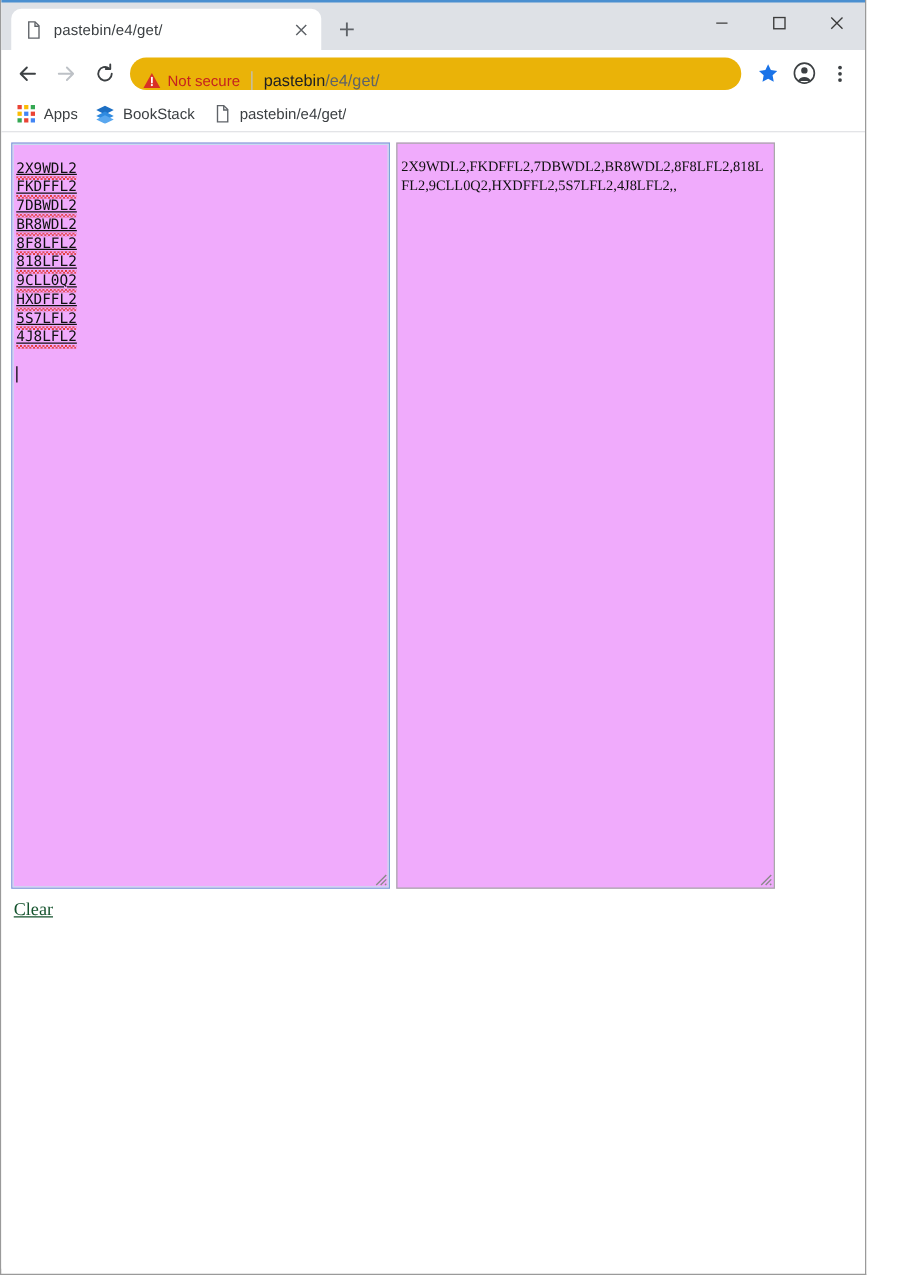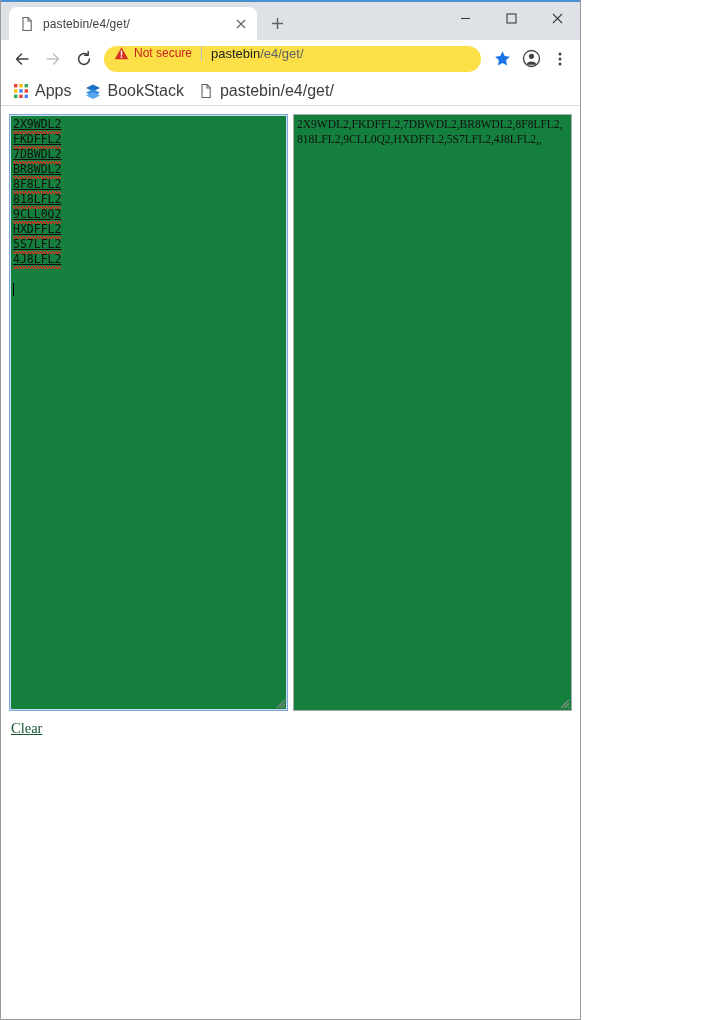--- a/index.html
+++ b/index.html
@@ -10,21 +10,21 @@
   body {
     width: 723px;
     height: 1020px;
     background: #ffffff;
     font-family: "Liberation Sans", sans-serif;
     overflow: hidden;
   }
 
   .window {
     position: relative;
-    width: 581px;
+    width: 693px;
     height: 1020px;
     box-sizing: border-box;
     background: #ffffff;
     border: 1px solid #9a9a9a;
     border-top: none;
     overflow: hidden;
   }
 
   
   .titlebar {
@@ -128,24 +128,24 @@
     align-items: center;
     justify-content: center;
     border-radius: 50%;
     flex: 0 0 auto;
   }
 
   .omnibox {
     flex: 1 1 auto;
     height: 26px;
     margin: 0 6px 0 4px;
-    background: #fde047;
+    background: #eab308;
     border-radius: 13px;
     display: flex;
-    align-items: flex-start;
+    align-items: flex-end;
     padding: 0 10px;
     min-width: 0;
   }
 
   .warn-icon {
     flex: 0 0 auto;
     width: 15px;
     height: 15px;
     display: block;
     margin-right: 5px;
@@ -201,21 +201,21 @@
   .bm {
     display: flex;
     align-items: center;
     gap: 6px;
     padding: 3px 8px 3px 4px;
     border-radius: 4px;
     max-width: 200px;
   }
 
   .bm-label {
-    font-size: 16px;
+    font-size: 12px;
     color: #3c4043;
     white-space: nowrap;
     overflow: hidden;
     text-overflow: ellipsis;
   }
 
   .bm-ico {
     flex: 0 0 auto;
     width: 16px;
     height: 16px;
@@ -236,22 +236,22 @@
     display: flex;
     align-items: flex-start;
     gap: 5px;
   }
 
   .pane {
     position: relative;
     box-sizing: border-box;
     width: 303px;
     height: 597px;
-    background: #15803d;
-    padding: 2px 3px;
+    background: #f0abfc;
+    padding: 12px 3px;
     overflow: hidden;
     font-family: "DejaVu Sans Mono", "Liberation Mono", monospace;
     font-size: 11.5px;
     line-height: 15px;
     color: #101010;
   }
 
   .pane.focused {
     border: 1px solid #7aa7d6;
     outline: 1px solid #c9dcf0;

